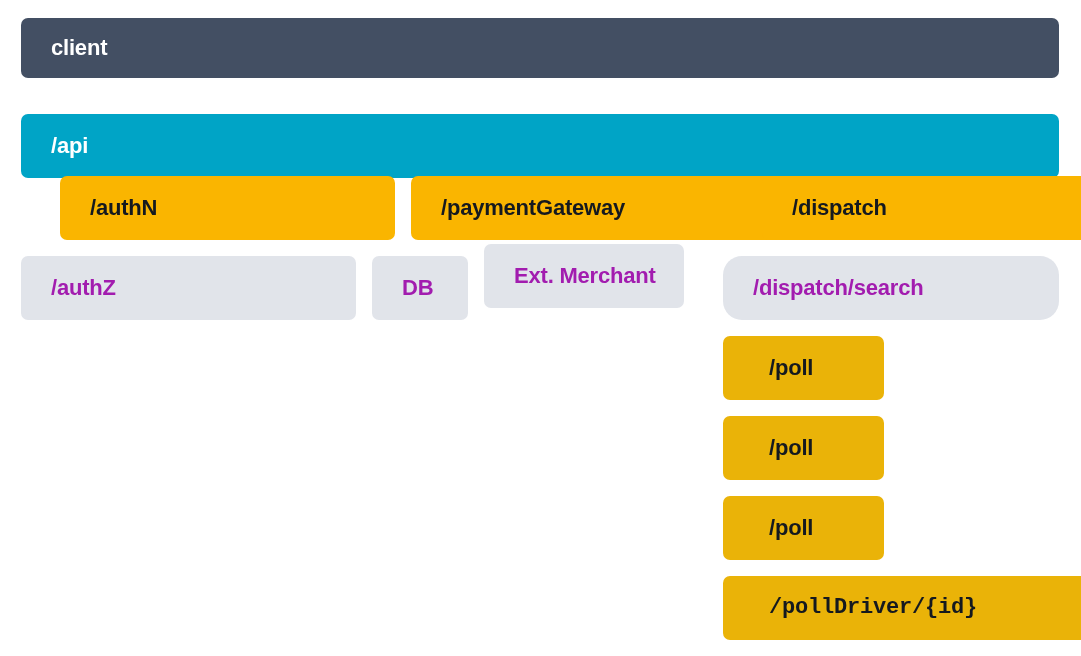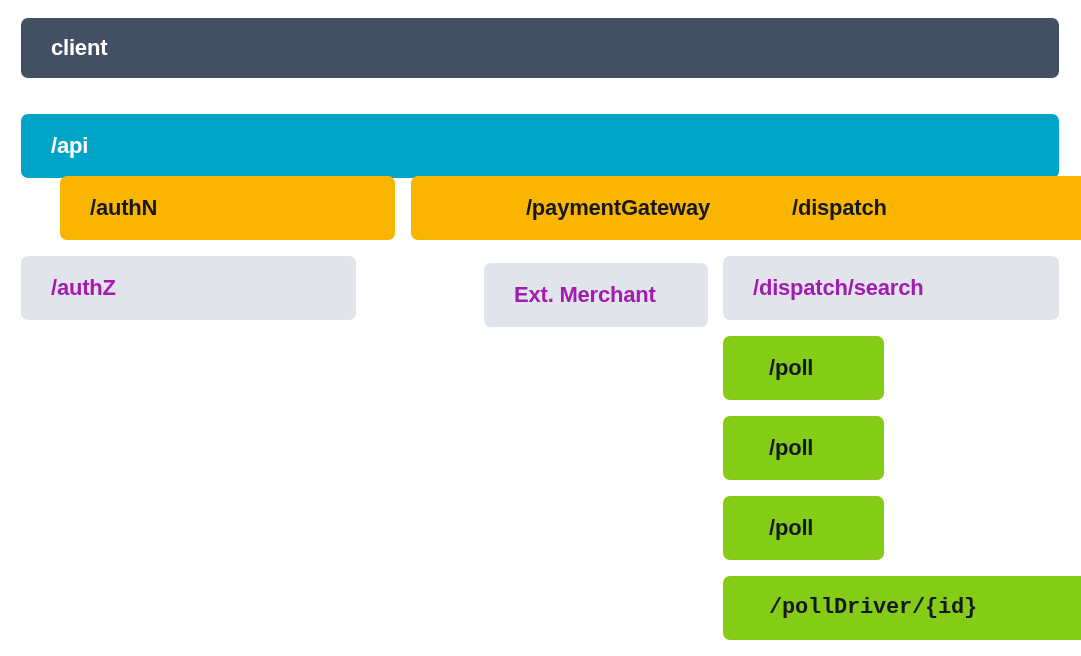--- a/index.html
+++ b/index.html
@@ -48,51 +48,54 @@
   .tier-service {
     background: #fab500;
     color: #15191f;
     margin-left: 39px;
   }
   .tier-resource {
     background: #e1e4ea;
     color: #a21caf;
   }
   .tier-poll {
-    background: #84cc16;
+    background: #eab308;
     color: #15191f;
     padding-left: 46px;
   }
 </style>
 </head>
 <body>
 
 <div id="canvas" style="width: 1081px; height: 656px; background: rgb(255, 255, 255);">
     <div class="block tier-client" style="left: 21px; top: 18px; width: 1038px; height: 60px;">
       <span class="label">client</span>
     </div>
     <div class="block tier-api" style="left: 21px; top: 96px; width: 1038px; height: 64px;">
       <span class="label">/api</span>
     </div>
     <div class="block tier-service" style="left: 21px; top: 176px; width: 335px; height: 64px;">
       <span class="label">/authN</span>
     </div>
-    <div class="block tier-service" style="left: 372px; top: 176px; width: 384px; height: 64px; justify-content: center;">
+    <div class="block tier-service" style="left: 372px; top: 176px; width: 384px; height: 64px;">
       <span class="label">/paymentGateway</span>
     </div>
     <div class="block tier-service" style="left: 723px; top: 176px; width: 336px; height: 64px;">
       <span class="label">/dispatch</span>
     </div>
     <div class="block tier-resource" style="left: 21px; top: 256px; width: 335px; height: 64px;">
       <span class="label">/authZ</span>
     </div>
-    <div class="block tier-resource" style="left: 484px; top: 263px; width: 224px; height: 64px;">
+    <div class="block tier-resource" style="left: 372px; top: 256px; width: 96px; height: 64px;">
+      <span class="label">DB</span>
+    </div>
+    <div class="block tier-resource" style="left: 484px; top: 244px; width: 200px; height: 64px;">
       <span class="label">Ext. Merchant</span>
     </div>
-    <div class="block tier-resource" style="left: 723px; top: 256px; width: 336px; height: 64px;">
+    <div class="block tier-resource" style="left: 723px; top: 256px; width: 336px; height: 64px; border-radius: 19px;">
       <span class="label">/dispatch/search</span>
     </div>
     <div class="block tier-poll" style="left: 723px; top: 336px; width: 161px; height: 64px;">
       <span class="label">/poll</span>
     </div>
     <div class="block tier-poll" style="left: 723px; top: 416px; width: 161px; height: 64px;">
       <span class="label">/poll</span>
     </div>
     <div class="block tier-poll" style="left: 723px; top: 496px; width: 161px; height: 64px;">
       <span class="label">/poll</span>

